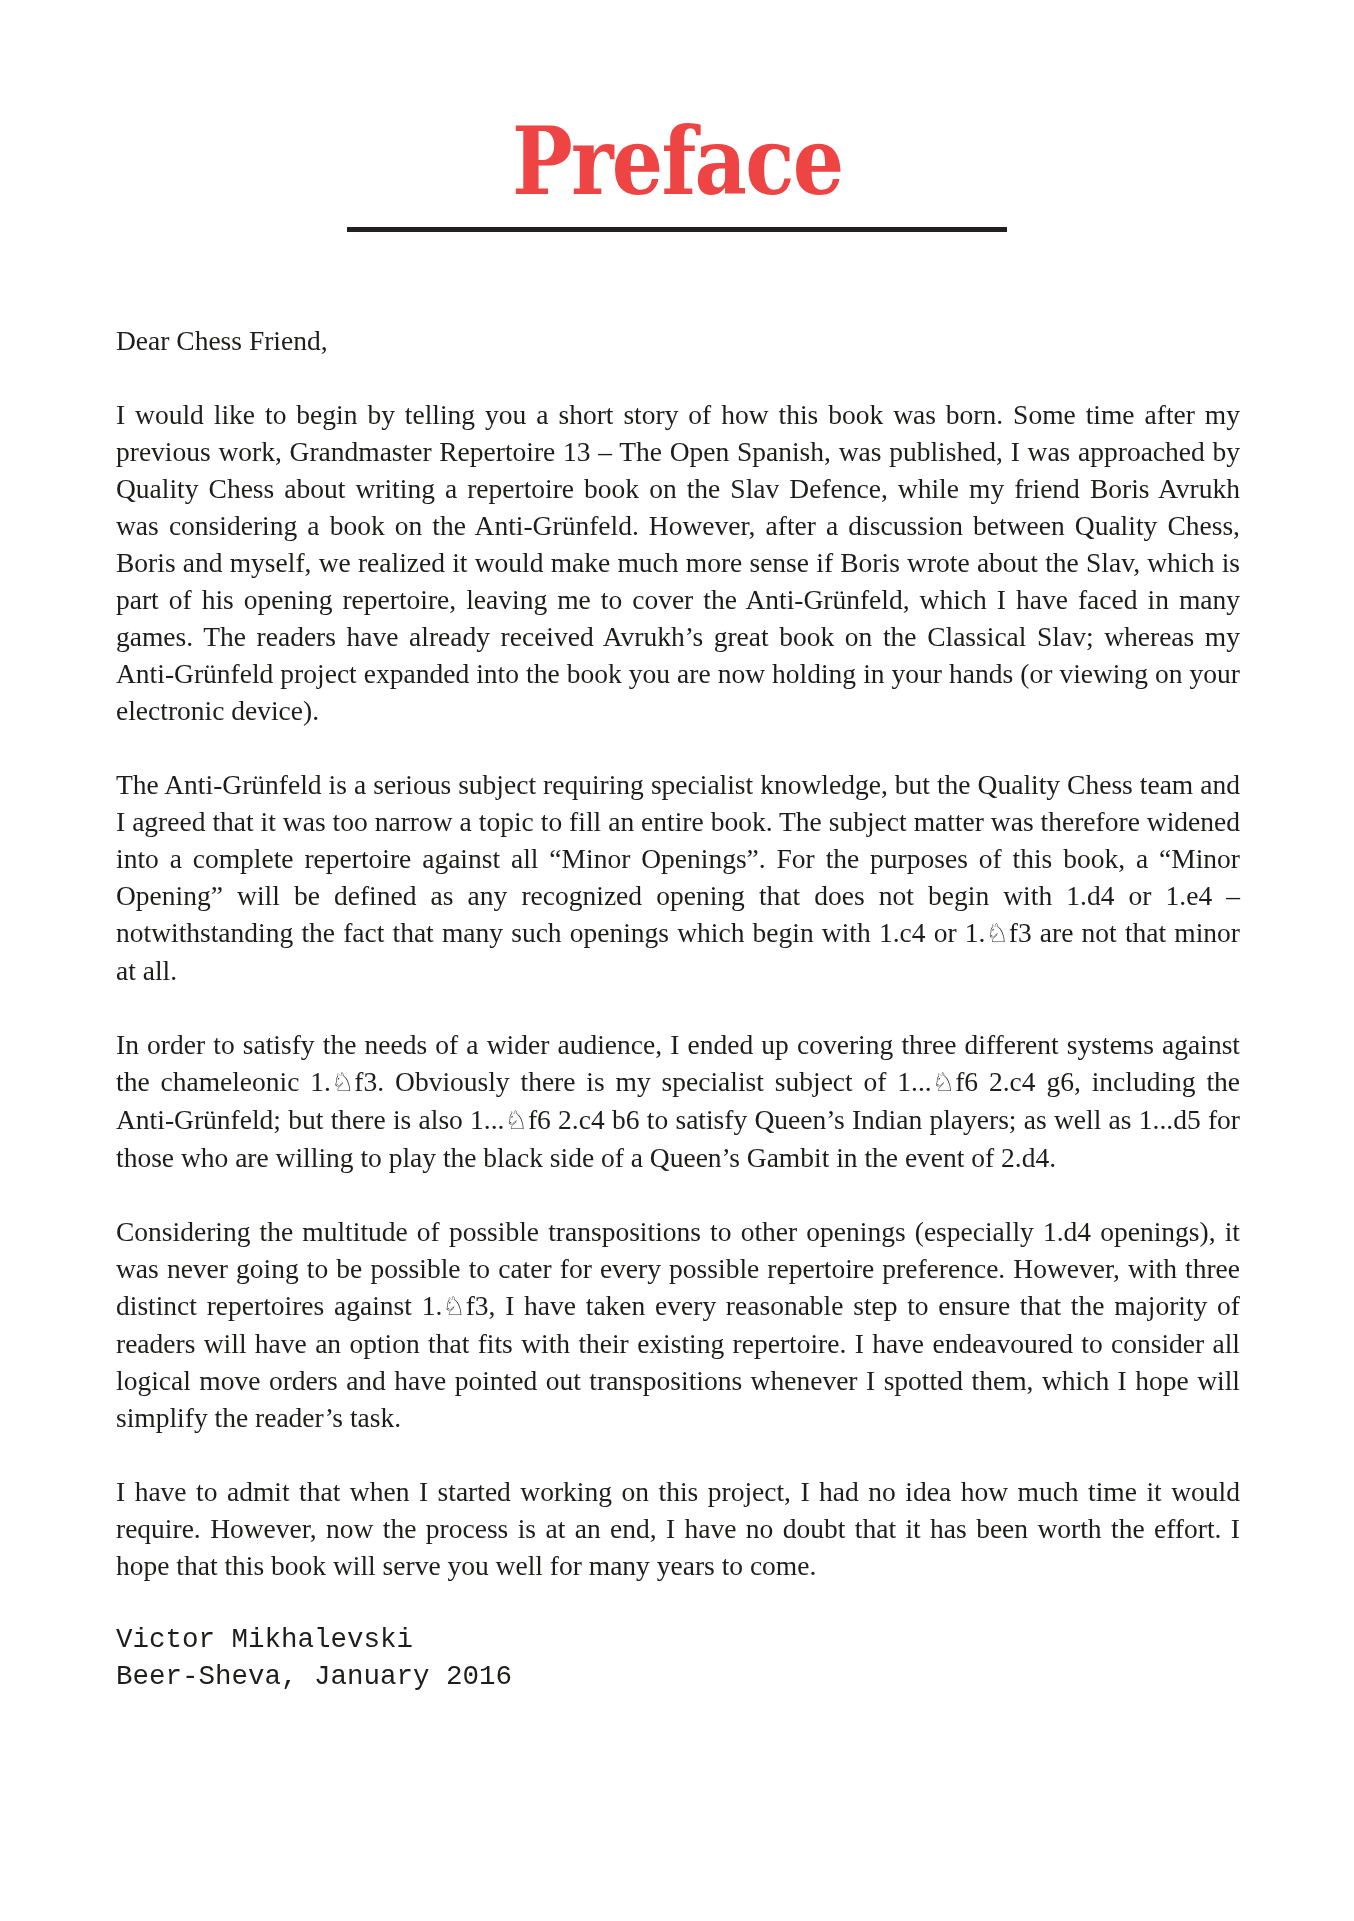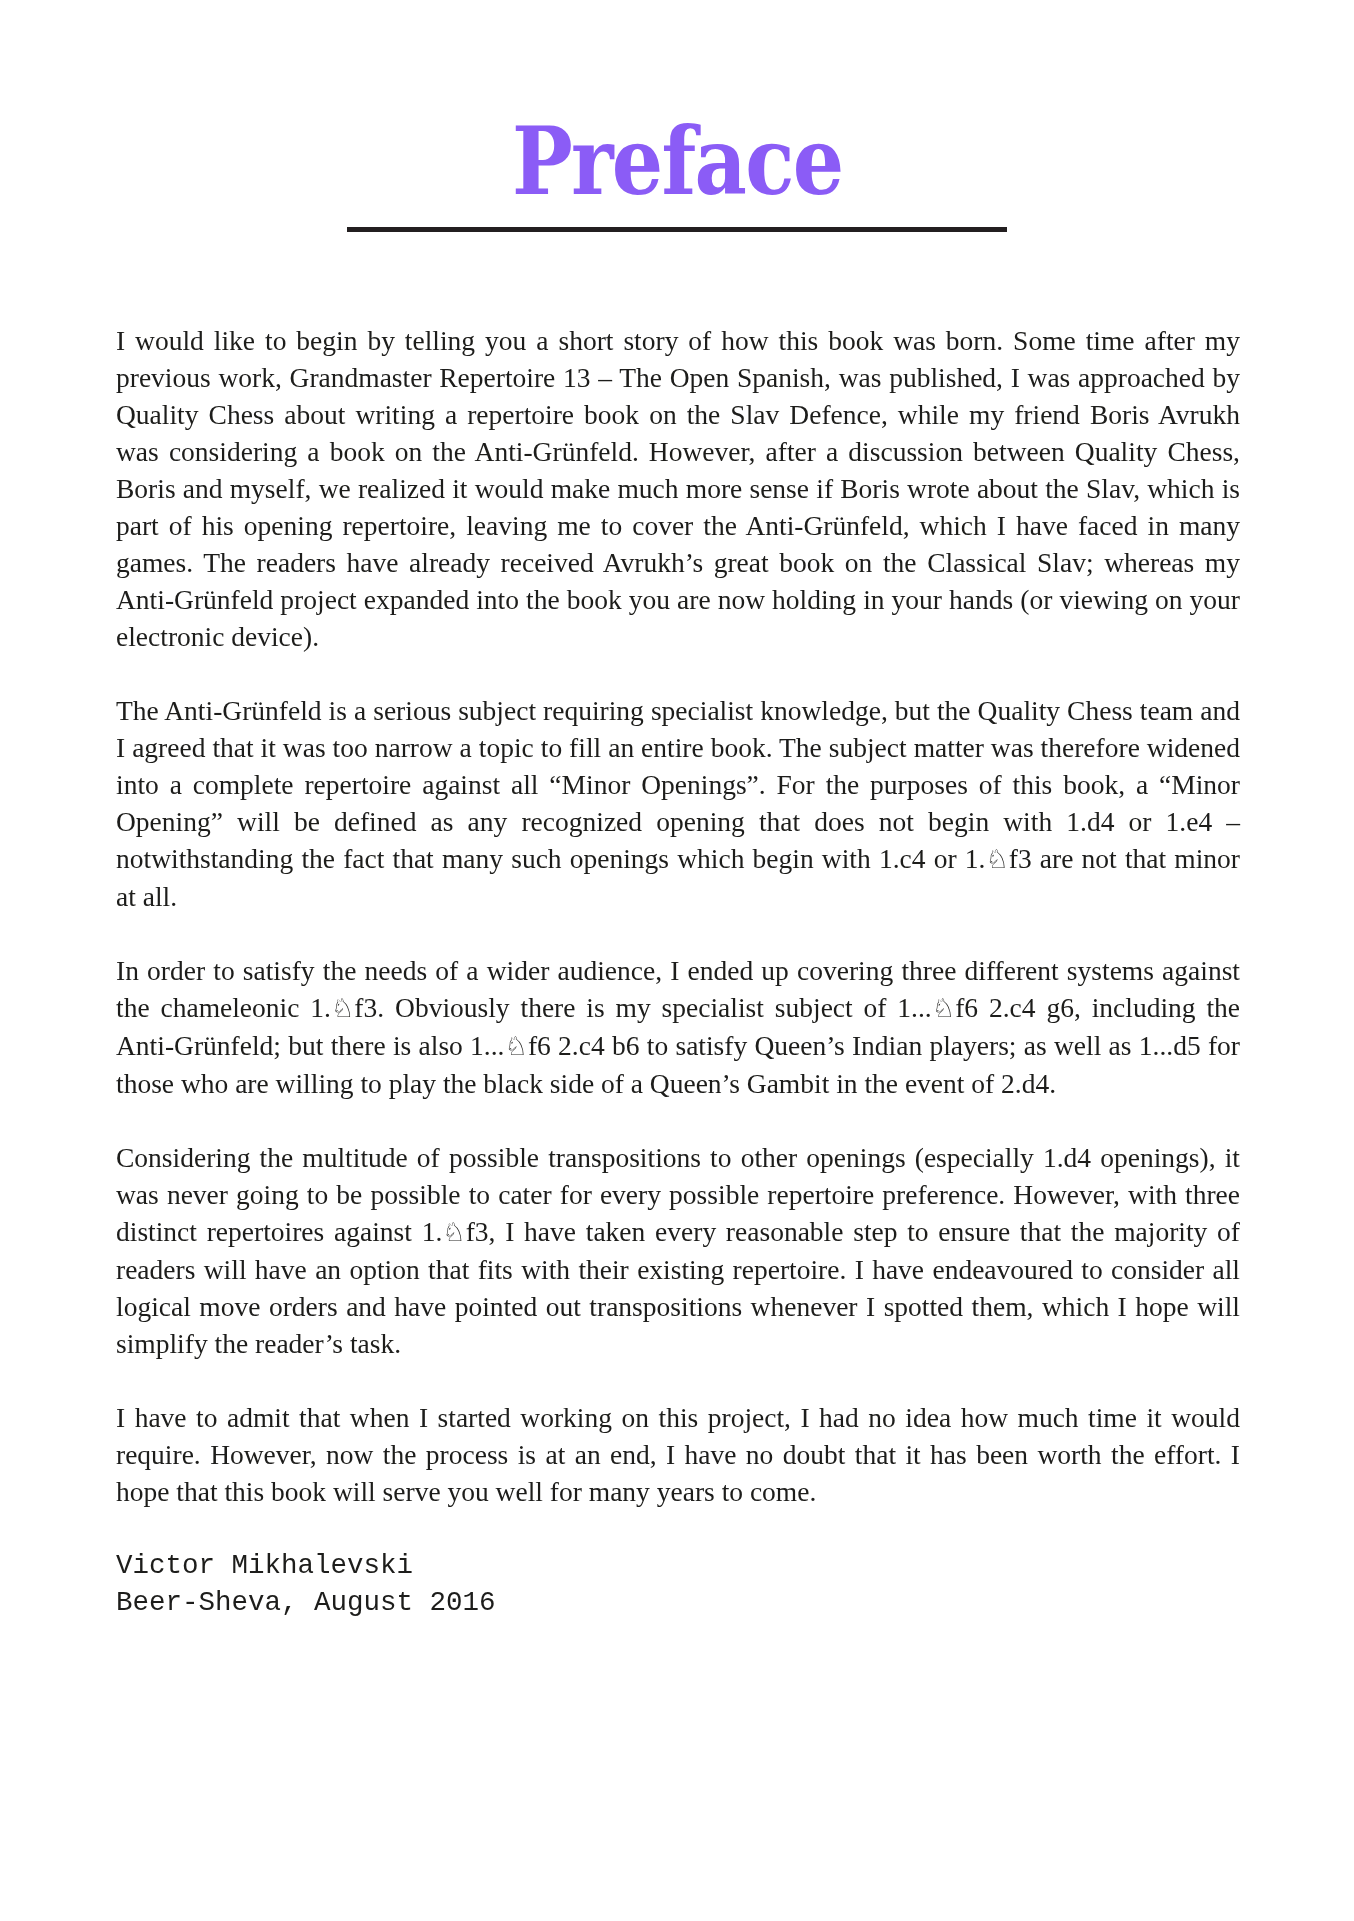--- a/index.html
+++ b/index.html
@@ -21,21 +21,21 @@
   .chapter-head {
     padding-top: 112px;
     text-align: center;
   }
   .chapter-title {
     margin: 0;
     font-family: "DejaVu Serif", serif;
     font-weight: 700;
     font-size: 94px;
     line-height: 1.05;
-    color: #8b5cf6;
+    color: #ef4444;
   }
   .chapter-title .squeeze {
     display: inline-block;
     transform: scaleX(0.86);
     transform-origin: center;
     letter-spacing: -2px;
   }
   .title-rule {
     width: 660px;
     height: 5px;
@@ -79,26 +79,27 @@
 <body>
 
 <div class="page">
 
   <header class="chapter-head">
     <h1 class="chapter-title"><span class="squeeze">Preface</span></h1>
     <div class="title-rule"></div>
   </header>
 
   <main class="letter-body">
+    <p class="salutation">Dear Chess Friend,</p>
 
     <p class="para"><span class="seg-normal">I would like to begin by telling you a short story of how this book was born. Some time after my previous work, </span><span class="seg-italic">Grandmaster Repertoire 13 – The Open Spanish</span><span class="seg-normal">, was published, I was approached by Quality Chess about writing a repertoire book on the Slav Defence, while my friend Boris Avrukh was considering a book on the Anti-Grünfeld. However, after a discussion between Quality Chess, Boris and myself, we realized it would make much more sense if Boris wrote about the Slav, which is part of his opening repertoire, leaving me to cover the Anti-Grünfeld, which I have faced in many games. The readers have already received Avrukh’s great book on the Classical Slav; whereas my Anti-Grünfeld project expanded into the book you are now holding in your hands (or viewing on your electronic device).</span></p>
     <p class="para"><span class="seg-normal">The Anti-Grünfeld is a serious subject requiring specialist knowledge, but the Quality Chess team and I agreed that it was too narrow a topic to fill an entire book. The subject matter was therefore widened into a complete repertoire against all “Minor Openings”. For the purposes of this book, a “Minor Opening” will be defined as any recognized opening that does not begin with 1.d4 or 1.e4 – notwithstanding the fact that many such openings which begin with 1.c4 or 1.</span><span class="seg-knight">♘</span><span class="seg-normal">f3 are not that minor at all.</span></p>
     <p class="para"><span class="seg-normal">In order to satisfy the needs of a wider audience, I ended up covering three different systems against the chameleonic 1.</span><span class="seg-knight">♘</span><span class="seg-normal">f3. Obviously there is my specialist subject of 1...</span><span class="seg-knight">♘</span><span class="seg-normal">f6 2.c4 g6, including the Anti-Grünfeld; but there is also 1...</span><span class="seg-knight">♘</span><span class="seg-normal">f6 2.c4 b6 to satisfy Queen’s Indian players; as well as 1...d5 for those who are willing to play the black side of a Queen’s Gambit in the event of 2.d4.</span></p>
     <p class="para"><span class="seg-normal">Considering the multitude of possible transpositions to other openings (especially 1.d4 openings), it was never going to be possible to cater for every possible repertoire preference. However, with three distinct repertoires against 1.</span><span class="seg-knight">♘</span><span class="seg-normal">f3, I have taken every reasonable step to ensure that the majority of readers will have an option that fits with their existing repertoire. I have endeavoured to consider all logical move orders and have pointed out transpositions whenever I spotted them, which I hope will simplify the reader’s task.</span></p>
     <p class="para"><span class="seg-normal">I have to admit that when I started working on this project, I had no idea how much time it would require. However, now the process is at an end, I have no doubt that it has been worth the effort. I hope that this book will serve you well for many years to come.</span></p>
 
     <div class="signature-block">
       <div class="signature-line">Victor Mikhalevski</div>
-      <div class="signature-line">Beer-Sheva, August 2016</div>
+      <div class="signature-line">Beer-Sheva, January 2016</div>
     </div>
   </main>
 
 </div>
 
 </body></html>

